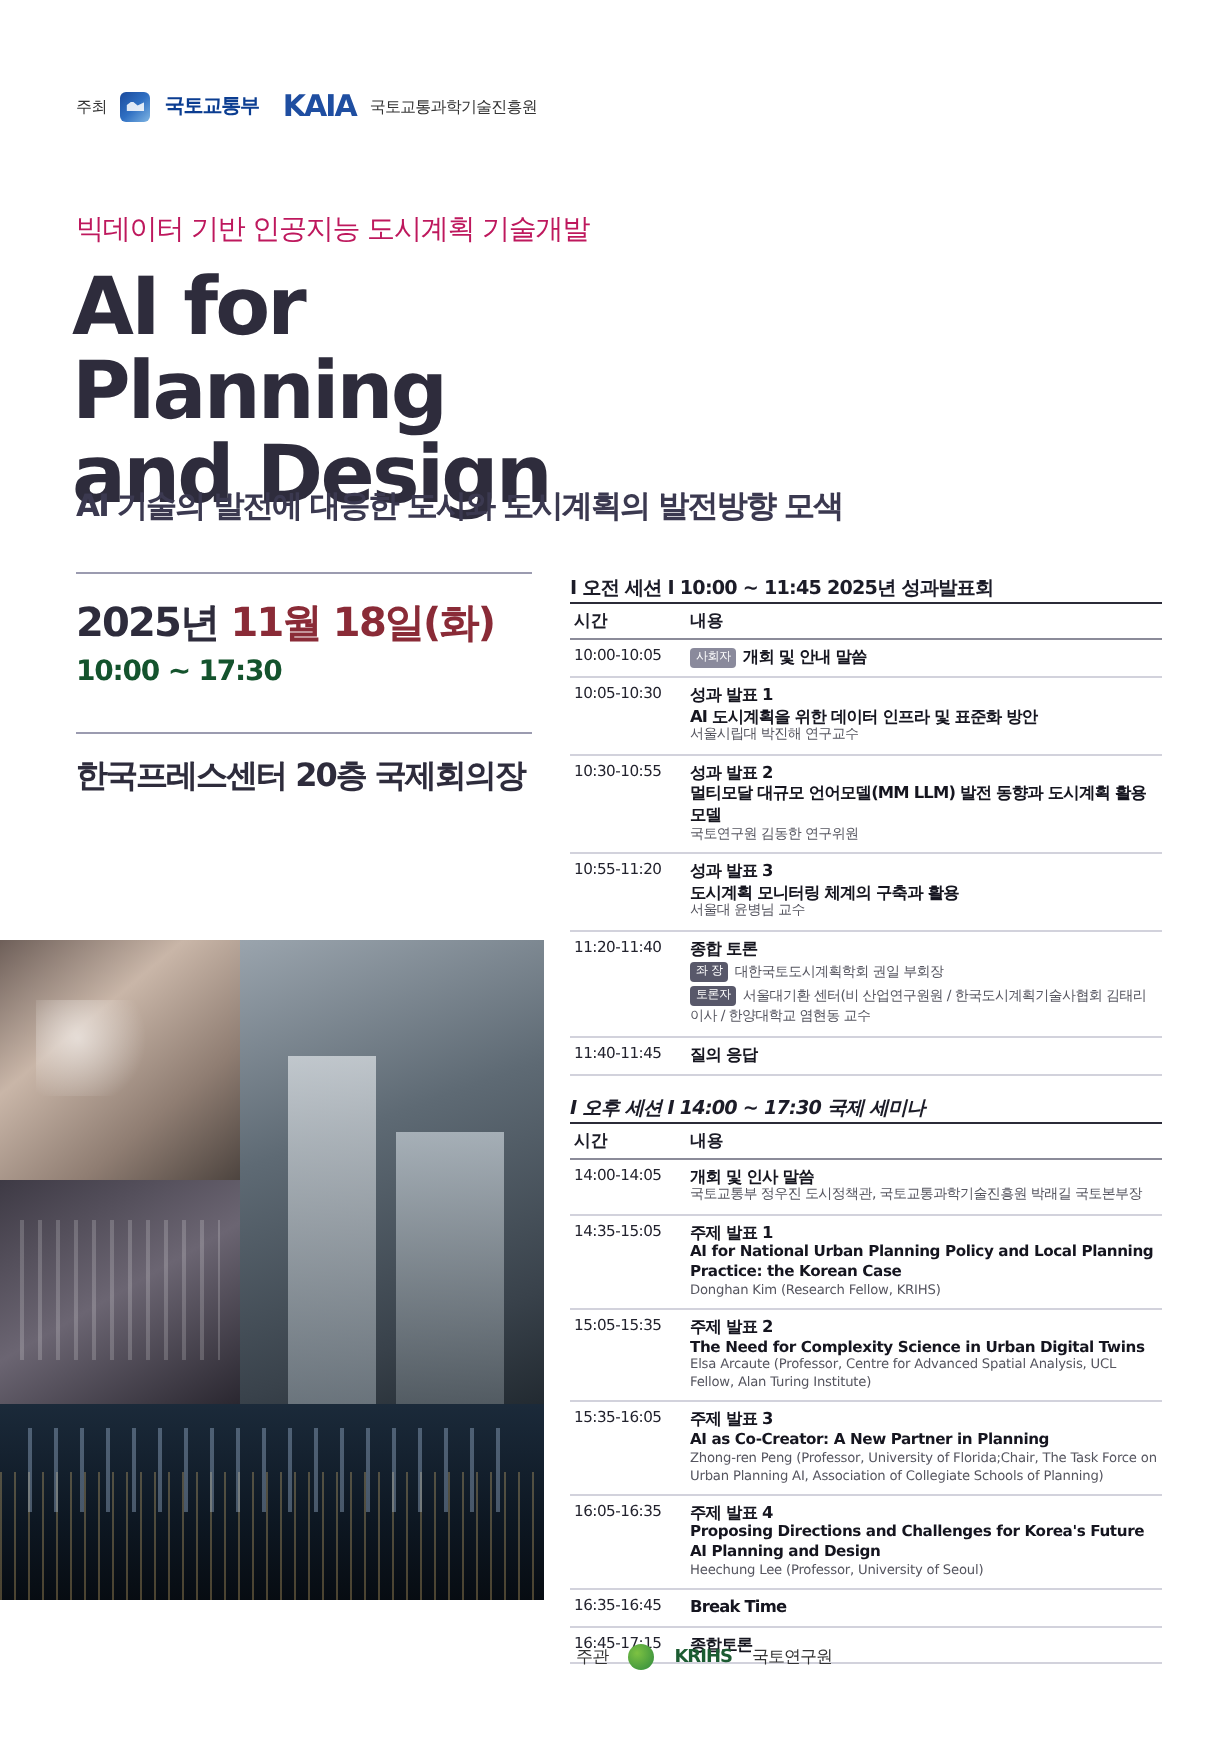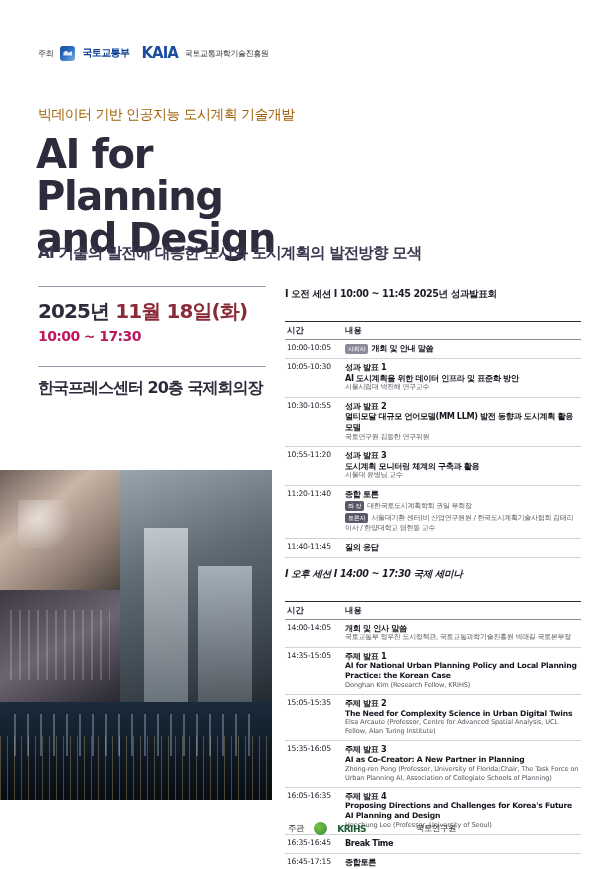--- a/index.html
+++ b/index.html
@@ -32,21 +32,21 @@
   .molit-text { font-size: 10px; font-weight: bold; color: #0b3d91; letter-spacing: -0.6px; }
   .kaia-logo {
     font-size: 15px; font-weight: bold; color: #1f4ea1; letter-spacing: -1px;
     font-family: "DejaVu Sans", sans-serif; margin-left: 5px;
   }
   .kaia-text { font-size: 8px; color: #333; letter-spacing: -0.4px; }
 
   
   .eyebrow {
     position: absolute; left: 38px; top: 106px;
-    font-size: 14px; color: #a16207; letter-spacing: -0.6px; font-weight: 500;
+    font-size: 14px; color: #be185d; letter-spacing: -0.6px; font-weight: 500;
   }
   .title-main {
     position: absolute; left: 36px; top: 133px;
     font-size: 40px; font-weight: bold; line-height: 1.05;
     color: #2e2c3c; letter-spacing: -1.4px;
     width: 300px;
   }
   .subtitle {
     position: absolute; left: 38px; top: 243px;
     font-size: 15.5px; font-weight: bold; color: #3b3950; letter-spacing: -0.9px; text-align: center;
@@ -54,21 +54,21 @@
   .date-rule {
     position: absolute; left: 38px; top: 286px; width: 228px; height: 1px; background: #9b9bb0;
   }
   .date-line {
     position: absolute; left: 38px; top: 298px;
     font-size: 20px; font-weight: bold; color: #2e2c3c; letter-spacing: -0.9px;
   }
   .date-line .accent { color: #8a2b37; }
   .time-line {
     position: absolute; left: 38px; top: 328px;
-    font-size: 14px; font-weight: bold; color: #be185d; letter-spacing: -0.6px;
+    font-size: 14px; font-weight: bold; color: #14532d; letter-spacing: -0.6px;
   }
   .venue-rule {
     position: absolute; left: 38px; top: 366px; width: 228px; height: 1px; background: #9b9bb0;
   }
   .venue {
     position: absolute; left: 38px; top: 378px;
     font-size: 16px; font-weight: bold; color: #2e2c3c; letter-spacing: -1px;
   }
 
   
@@ -95,21 +95,21 @@
   .p4:before{ content:""; position:absolute; left:0; top:34px; width:272px; height:64px;
         background: repeating-linear-gradient(90deg, rgba(255,214,130,.55) 0 1px, rgba(0,0,0,0) 1px 7px);
         opacity:.5;}
   .p4:after{ content:""; position:absolute; left:14px; top:12px; width:244px; height:42px;
         background: repeating-linear-gradient(90deg, rgba(180,205,235,.35) 0 2px, rgba(0,0,0,0) 2px 13px);}
 
   
   .program { position: absolute; left: 285px; top: 288px; width: 296px; }
   .session-head {
     font-size: 9.6px; font-weight: bold; color: #1c1c28;
-    border-bottom: 1.4px solid #2b2b38; padding-bottom: 20px; margin-bottom: 0;
+    border-bottom: 1.4px solid #2b2b38; padding-bottom: 0; margin-bottom: 0;
     letter-spacing: -0.4px;
   }
   .session-head .tag { color: #1c1c28; }
   .session-head .time { color: #1c1c28; }
   table.sched { width: 100%; border-collapse: collapse; table-layout: fixed; }
   table.sched col.c1 { width: 58px; }
   table.sched th {
     font-size: 8.4px; font-weight: bold; text-align: left; color: #1c1c28;
     padding: 3px 2px; border-bottom: 1px solid #8b8b99;
   }
@@ -136,21 +136,21 @@
   .footer {
     position: absolute; left: 288px; top: 822px;
     display: flex; align-items: center; gap: 10px;
   }
   .footer-label { font-size: 8.5px; color: #333; letter-spacing: -0.4px; }
   .krihs-mark {
     width: 13px; height: 13px; border-radius: 50%;
     background: radial-gradient(circle at 35% 35%, #7dc242, #2f8a3e);
   }
   .krihs-text { font-size: 9px; font-weight: bold; color: #1c5c32; letter-spacing: -0.5px; }
-  .krihs-kr { font-size: 8.5px; color: #333; letter-spacing: -0.5px; margin-left: 40px; }
+  .krihs-kr { font-size: 8.5px; color: #333; letter-spacing: -0.5px; }
 </style>
 </head>
 <body>
 
 <div class="poster">
 
   <div class="sponsor-bar">
     <span class="sponsor-label">주최</span>
     <span class="molit-mark"></span>
     <span class="molit-text">국토교통부</span>

